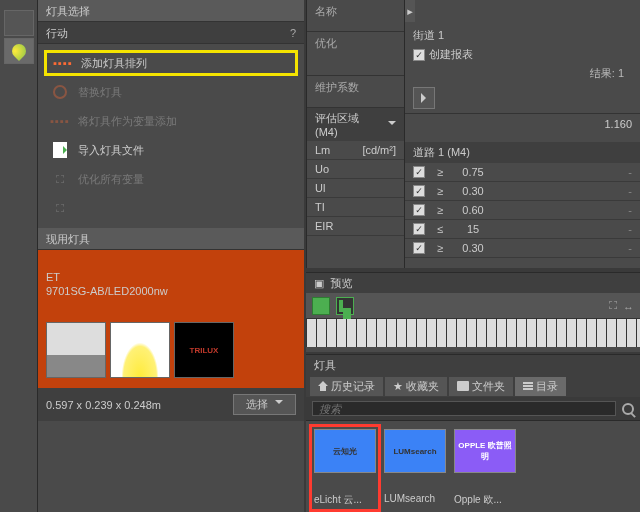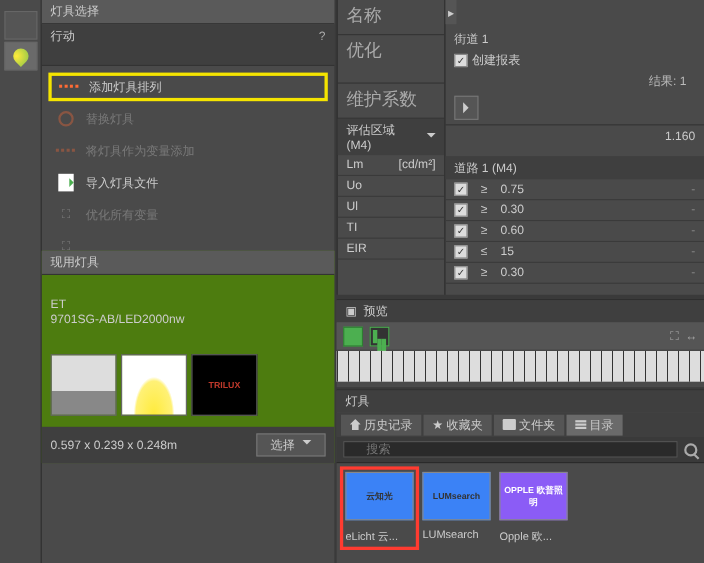--- a/index.html
+++ b/index.html
@@ -3,88 +3,88 @@
 <meta charset="utf-8">
 <style>
 *{box-sizing:border-box;margin:0;padding:0;font-family:"Microsoft YaHei",Arial,sans-serif;font-size:11px;color:#ccc}
 body{background:#3a3a3a;width:640px;height:512px;overflow:hidden;position:relative}
 .tool-col{position:absolute;left:0;top:0;width:38px;height:512px;background:#4a4a4a;border-right:1px solid #2a2a2a;padding-top:8px}
 .tool-btn{width:30px;height:26px;margin:2px auto;background:#555;border:1px solid #666;display:flex;align-items:center;justify-content:center;cursor:pointer}
 .tool-btn.active{background:#6a6a6a}
 .lamp-ico{width:14px;height:14px;background:radial-gradient(circle at 30% 30%,#ffeb3b,#8bc34a);border-radius:50% 50% 50% 0;transform:rotate(-45deg)}
 .left-pnl{position:absolute;left:38px;top:0;width:266px;height:512px;background:#4a4a4a}
 .pnl-hdr{height:22px;background:#5a5a5a;padding:0 8px;line-height:22px;border-bottom:1px solid #333}
-.sub-hdr{height:38px;background:#3f3f3f;padding:0 8px;line-height:22px;border-bottom:1px solid #333;position:relative}
+.sub-hdr{height:22px;background:#3f3f3f;padding:0 8px;line-height:22px;border-bottom:1px solid #333;position:relative}
 .help-q{position:absolute;right:8px;top:0;color:#aaa}
 .act-list{padding:6px}
 .act-item{height:26px;display:flex;align-items:center;padding:0 6px;margin-bottom:3px;cursor:pointer}
 .act-item.hl{border:3px solid #f5e400}
 .act-item.dis{opacity:.35;cursor:default}
 .act-ico{width:20px;height:16px;margin-right:8px;display:flex;align-items:center;justify-content:center}
 .dots-ico{color:#ff6b35;letter-spacing:1px}
 .swap-ico{width:14px;height:14px;border:2px solid #ff6b35;border-radius:50%}
 .import-ico{width:14px;height:16px;background:#fff;position:relative}
 .import-ico::after{content:"";position:absolute;right:-4px;top:4px;border:4px solid transparent;border-left-color:#4caf50}
-.used-pnl{position:absolute;left:38px;top:228px;width:266px;background:#4d7c0f}
+.used-pnl{position:absolute;left:38px;top:228px;width:266px;background:#c2410c}
 .prod-info{padding:20px 8px;color:#bbb;font-size:10px;line-height:14px}
 .thumb-row{display:flex;padding:4px 8px;gap:4px}
 .thumb{width:60px;height:56px;background:#222;border:1px solid #666}
 .th1{background:linear-gradient(#ddd 0%,#ddd 60%,#888 60%)}
 .th2{background:radial-gradient(ellipse at 50% 100%,#ffeb3b,#fff176 40%,#fff 45%);border:1px solid #666}
 .th3{background:#000;display:flex;align-items:center;justify-content:center;color:#c0392b;font-size:8px;font-weight:bold}
 .dim-row{display:flex;justify-content:space-between;align-items:center;padding:6px 8px;background:#3f3f3f;margin-top:6px}
 .sel-btn{background:#555;border:1px solid #777;padding:2px 12px;color:#ccc;cursor:pointer;font-size:11px}
 .mid-pnl{position:absolute;left:306px;top:0;width:98px;height:268px;background:#4a4a4a;border-left:1px solid #2a2a2a}
 .mid-sec{padding:4px 8px;border-bottom:1px solid #333;min-height:32px}
-.mid-lbl{color:#aaa;font-size:16px}
+.mid-lbl{color:#aaa;font-size:11px}
 .eval-hdr{background:#3f3f3f;padding:3px 8px;display:flex;justify-content:space-between;align-items:center;cursor:pointer}
 .tri{border:4px solid transparent;border-top-color:#ccc;display:inline-block;margin-left:4px}
 .metric-row{display:flex;justify-content:space-between;padding:3px 8px;border-bottom:1px solid #3a3a3a}
 .right-pnl{position:absolute;left:404px;top:0;width:236px;height:268px;background:#4a4a4a;border-left:1px solid #2a2a2a}
 .collapse-bar{width:10px;background:#555;display:flex;align-items:center;justify-content:center;cursor:pointer;float:left;height:22px}
 .rp-body{padding:4px 8px}
 .street-lbl{padding:2px 0}
 .chk-row{display:flex;align-items:center;gap:4px;padding:2px 0}
 .chk{width:12px;height:12px;background:#ddd;border:1px solid #888;display:inline-flex;align-items:center;justify-content:center;color:#333;font-size:9px}
 .play-btn{width:22px;height:22px;background:#555;border:1px solid #777;margin-top:4px;display:flex;align-items:center;justify-content:center;cursor:pointer}
 .play-tri{border:5px solid transparent;border-left-color:#ccc;margin-left:3px}
 .result-row{display:flex;justify-content:flex-end;padding:2px 8px;color:#bbb}
 .val-row{display:flex;justify-content:flex-end;padding:4px 8px;border-top:1px solid #333}
 .road-hdr{background:#3f3f3f;padding:3px 8px;margin-top:8px}
 .crit-row{display:flex;align-items:center;gap:8px;padding:3px 8px;border-bottom:1px solid #3a3a3a}
 .crit-row .chk{flex-shrink:0}
 .crit-op{width:14px;text-align:center}
-.crit-val{width:36px;text-align:left}
+.crit-val{width:36px;text-align:center}
 .crit-dash{margin-left:auto;color:#888}
 .preview-pnl{position:absolute;left:306px;top:272px;width:334px;height:80px;background:#4a4a4a;border-top:1px solid #2a2a2a}
 .pv-hdr{height:20px;background:#3f3f3f;padding:0 8px;line-height:20px;display:flex;align-items:center;gap:6px}
 .pv-tools{height:26px;background:#555;display:flex;align-items:center;padding:0 6px;gap:6px;border-bottom:1px solid #333}
 .grn-box{width:18px;height:18px;background:#4caf50;border:1px solid #2e7d32}
 .grn-L{width:18px;height:18px;background:#333;border:1px solid #4caf50;position:relative}
 .grn-L::after{content:"";position:absolute;left:2px;bottom:2px;width:4px;height:12px;background:#4caf50;box-shadow:4px 8px 0 0 #4caf50,8px 8px 0 0 #4caf50}
 .ruler{height:28px;background:#ddd;background-image:repeating-linear-gradient(90deg,#333 0,#333 1px,transparent 1px,transparent 10px);position:relative}
 .fixture-pnl{position:absolute;left:306px;top:354px;width:334px;height:158px;background:#4a4a4a;border-top:1px solid #2a2a2a}
 .fx-tabs{height:22px;background:#3f3f3f;display:flex;align-items:center;padding:0 4px;gap:2px}
 .fx-tab{padding:2px 8px;background:#555;display:flex;align-items:center;gap:3px;cursor:pointer;font-size:10px}
 .fx-tab.active{background:#6a6a6a}
 .home-ico{width:10px;height:10px;background:#ccc;clip-path:polygon(50% 0,100% 50%,80% 50%,80% 100%,20% 100%,20% 50%,0 50%)}
 .star-ico{color:#ccc}
 .folder-ico{width:12px;height:10px;background:#ccc;border-radius:1px}
 .list-ico{display:flex;flex-direction:column;gap:1px}
 .list-ico span{width:10px;height:2px;background:#ccc}
 .search-row{height:24px;background:#3a3a3a;display:flex;align-items:center;padding:0 6px;gap:6px;border-bottom:1px solid #2a2a2a}
-.search-inp{flex:1;background:#2a2a2a;border:1px solid #555;height:15px;padding:0 20px;color:#888;}
+.search-inp{flex:1;background:#2a2a2a;border:1px solid #555;height:15px;padding:0 6px;color:#888;font-style:italic}
 .mag-ico{width:12px;height:12px;border:2px solid #aaa;border-radius:50%;position:relative}
 .mag-ico::after{content:"";position:absolute;width:6px;height:2px;background:#aaa;bottom:-3px;right:-4px;transform:rotate(45deg)}
 .catalog-row{display:flex;padding:8px;gap:8px}
 .cat-item{width:62px;cursor:pointer}
 .cat-item.hl{outline:3px solid #ff3b30;outline-offset:2px}
 .cat-thumb{width:62px;height:44px;background:#3b82f6;display:flex;align-items:center;justify-content:center;font-size:8px;color:#333;font-weight:bold;text-align:center;border:1px solid #888}
 .cat-thumb.dark{background:#8b5cf6;color:#fff}
-.cat-lbl{font-size:10px;color:#ccc;padding-top:8px;white-space:nowrap;overflow:hidden;text-overflow:ellipsis}
+.cat-lbl{font-size:10px;color:#ccc;padding-top:20px;white-space:nowrap;overflow:hidden;text-overflow:ellipsis}
 </style>
 </head>
 <body>
 
 <div class="tool-col">
   <div class="tool-btn"></div>
   <div class="tool-btn active">
       <span class="lamp-ico"></span>
     </div>
 </div>

